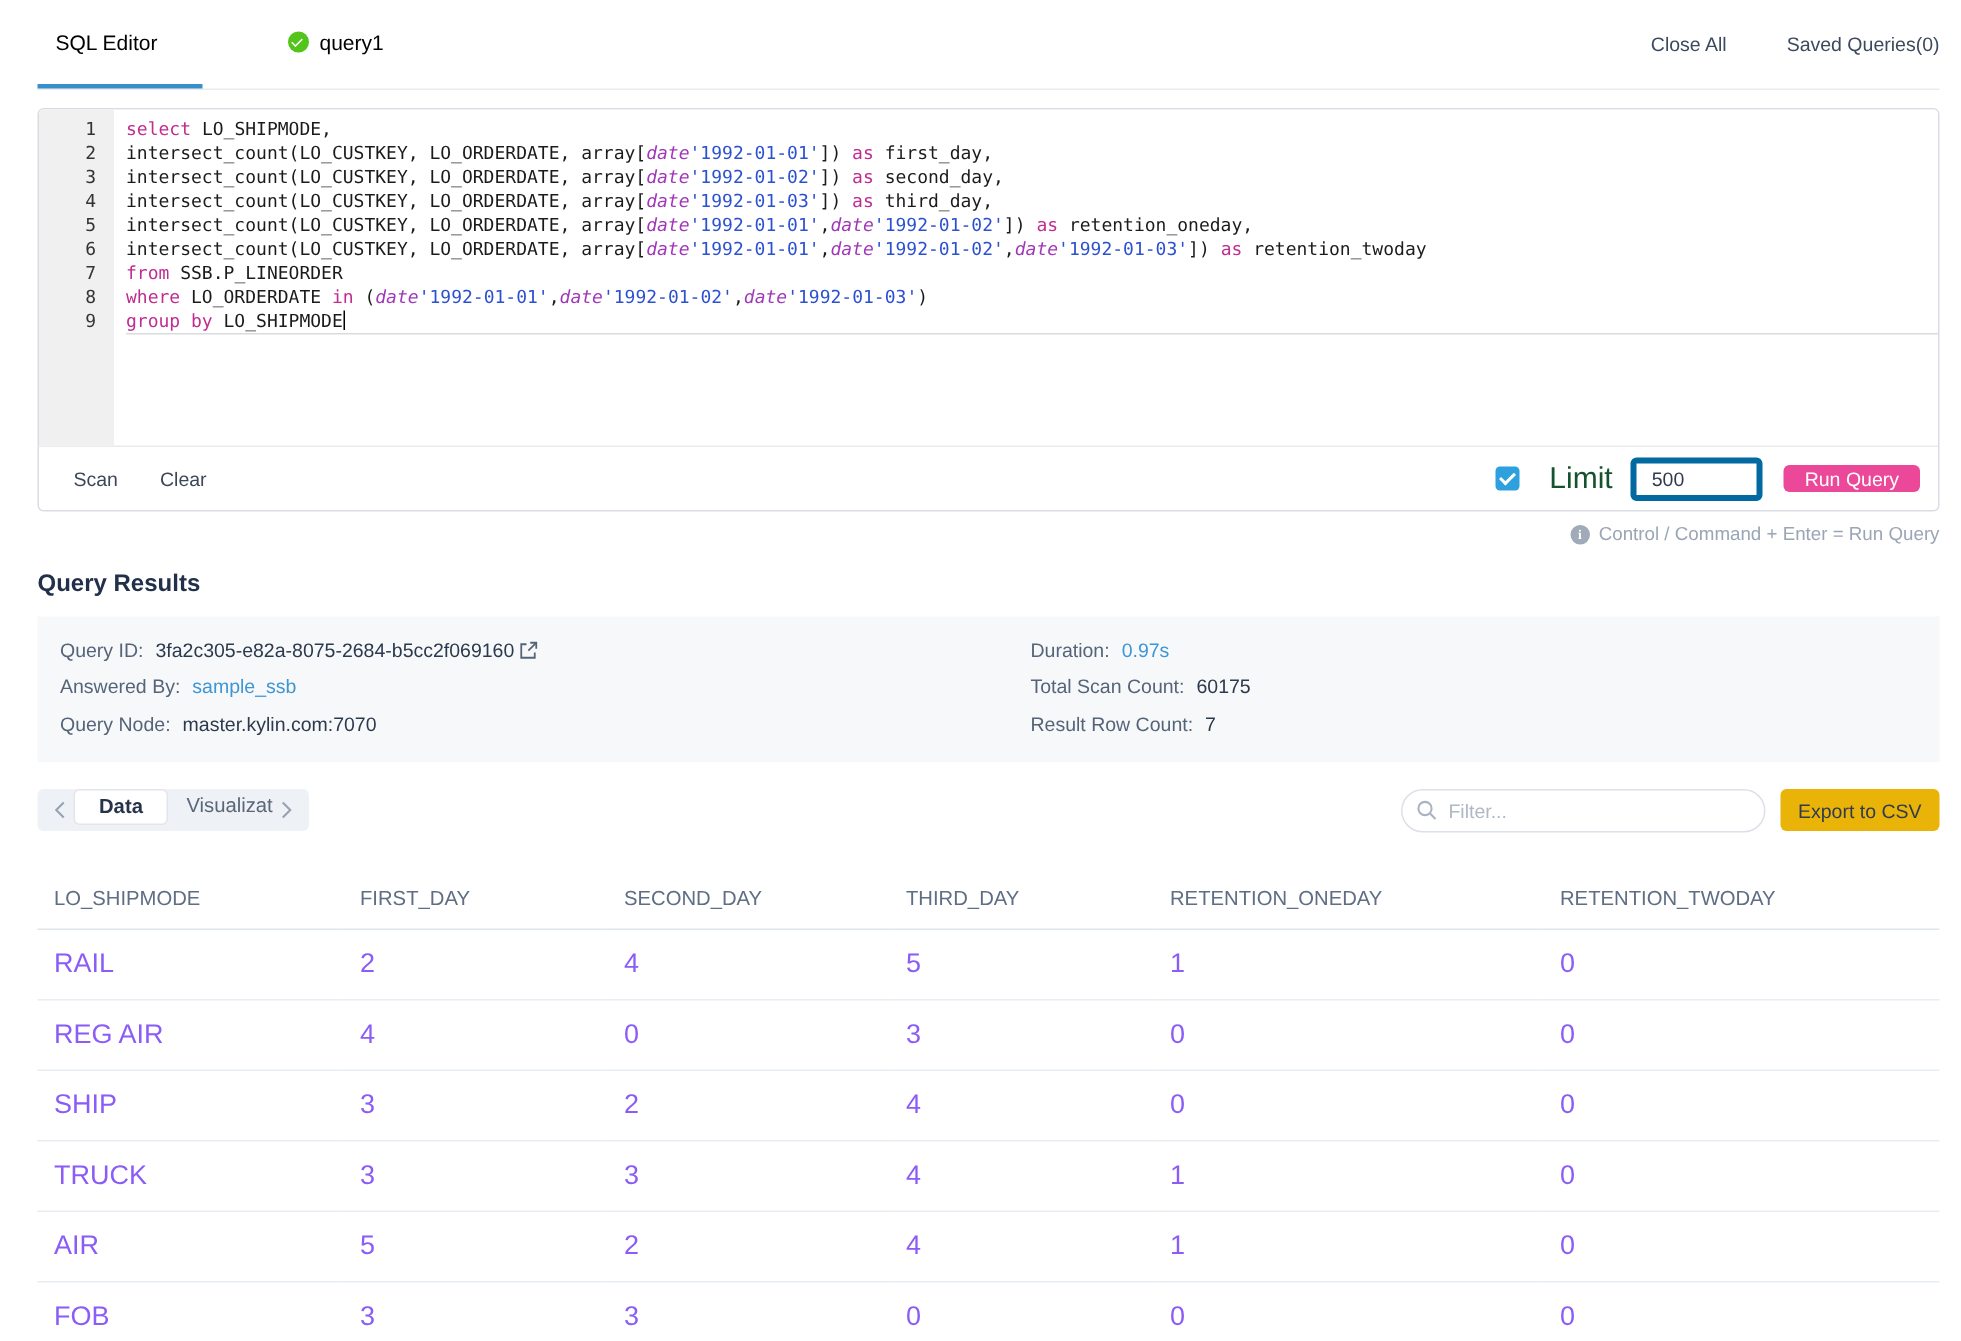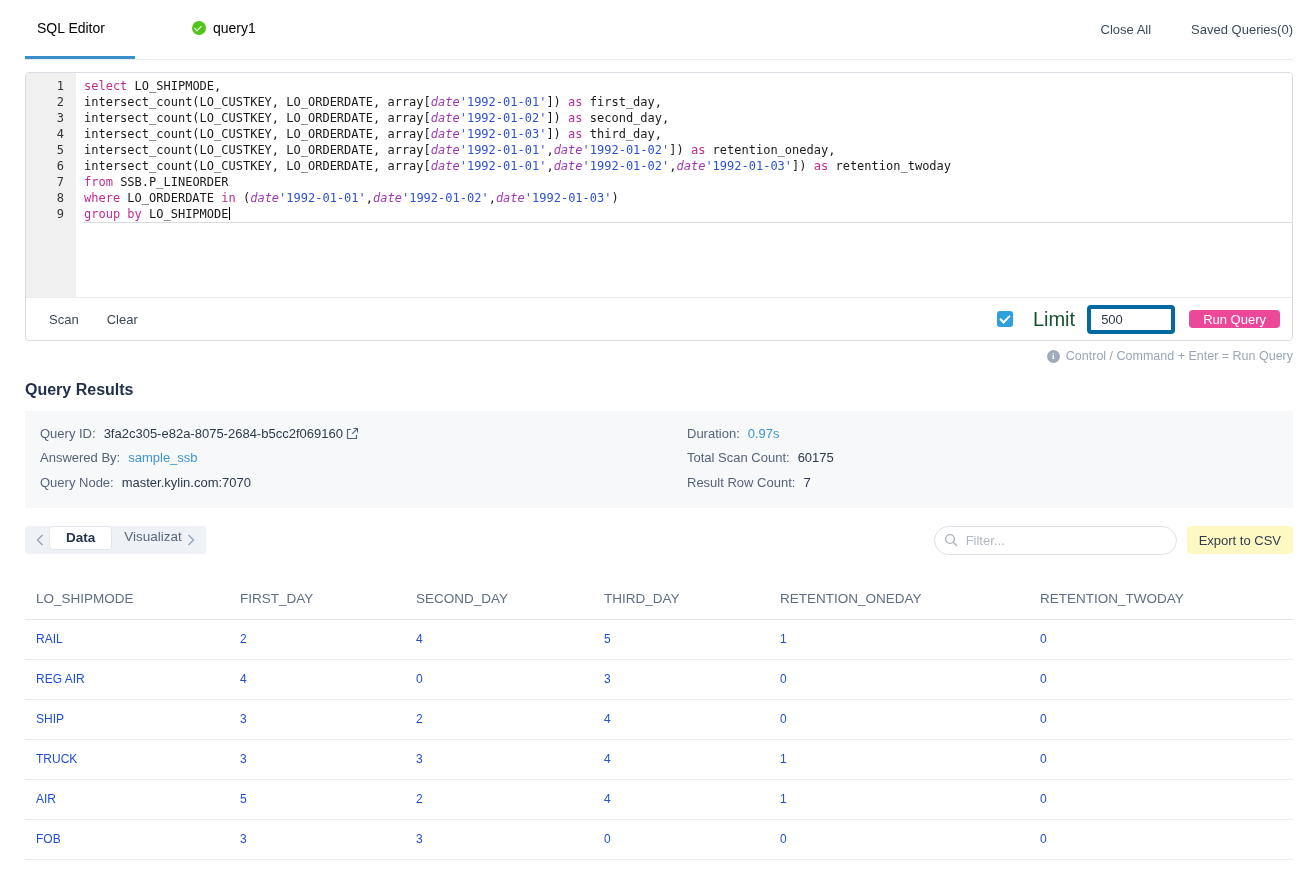--- a/index.html
+++ b/index.html
@@ -69,28 +69,28 @@
   .seg { display:flex; align-items:flex-start; background:#eef1f6; border-radius:4px; height:28px; padding:0 6px; }
   .seg-arrow { width:18px; height:28px; display:flex; align-items:center; justify-content:center; cursor:pointer; }
   .seg-pill { height:24px; line-height:22px; padding:0 16px; border-radius:4px; font-size:13.5px; cursor:pointer; }
   .seg-pill.active { background:#fff; border:1px solid #e2e6ec; font-weight:bold; color:#26334d; }
   .seg-pill.inactive { color:#5a6779; max-width:70px; overflow:hidden; white-space:nowrap; padding:0 2px 0 12px; }
   .filter-wrap { margin-left:auto; position:relative; }
   .filter-input { width:243px; height:29px; border:1px solid #dce0e8; border-radius:15px; padding:0 10px 0 31px;
                   font-size:13px; color:#303b50; outline:none; font-family:"Liberation Sans", sans-serif; }
   .filter-input::placeholder { color:#b0b8c4; }
   .search-icon { position:absolute; left:10px; top:7px; }
-  .export-btn { margin-left:10px; height:28px; padding:0 12px; background:#fef9c3; border:none; border-radius:4px;
+  .export-btn { margin-left:10px; height:28px; padding:0 12px; background:#eab308; border:none; border-radius:4px;
                 font-size:13px; color:#303b50; font-family:"Liberation Sans", sans-serif; cursor:pointer; }
 
   
   table.results { width:100%; border-collapse:collapse; margin-top:24px; table-layout:fixed; }
   table.results th { text-align:left; font-weight:normal; color:#5f6e84; font-size:13.5px;
                      padding:12px 10px 13px 11px; border-bottom:1px solid #dfe6ec; }
-  table.results td { color:#1d4ed8; font-size:12px; padding:12px 10px 13px 11px; border-bottom:1px solid #e7edf2; }
+  table.results td { color:#8b5cf6; font-size:18px; padding:12px 10px 13px 11px; border-bottom:1px solid #e7edf2; }
 </style>
 </head>
 <body>
 
 <div class="page">
 
   <div class="tabbar">
     <div class="tab active">
       <span>SQL Editor</span>
     </div>

